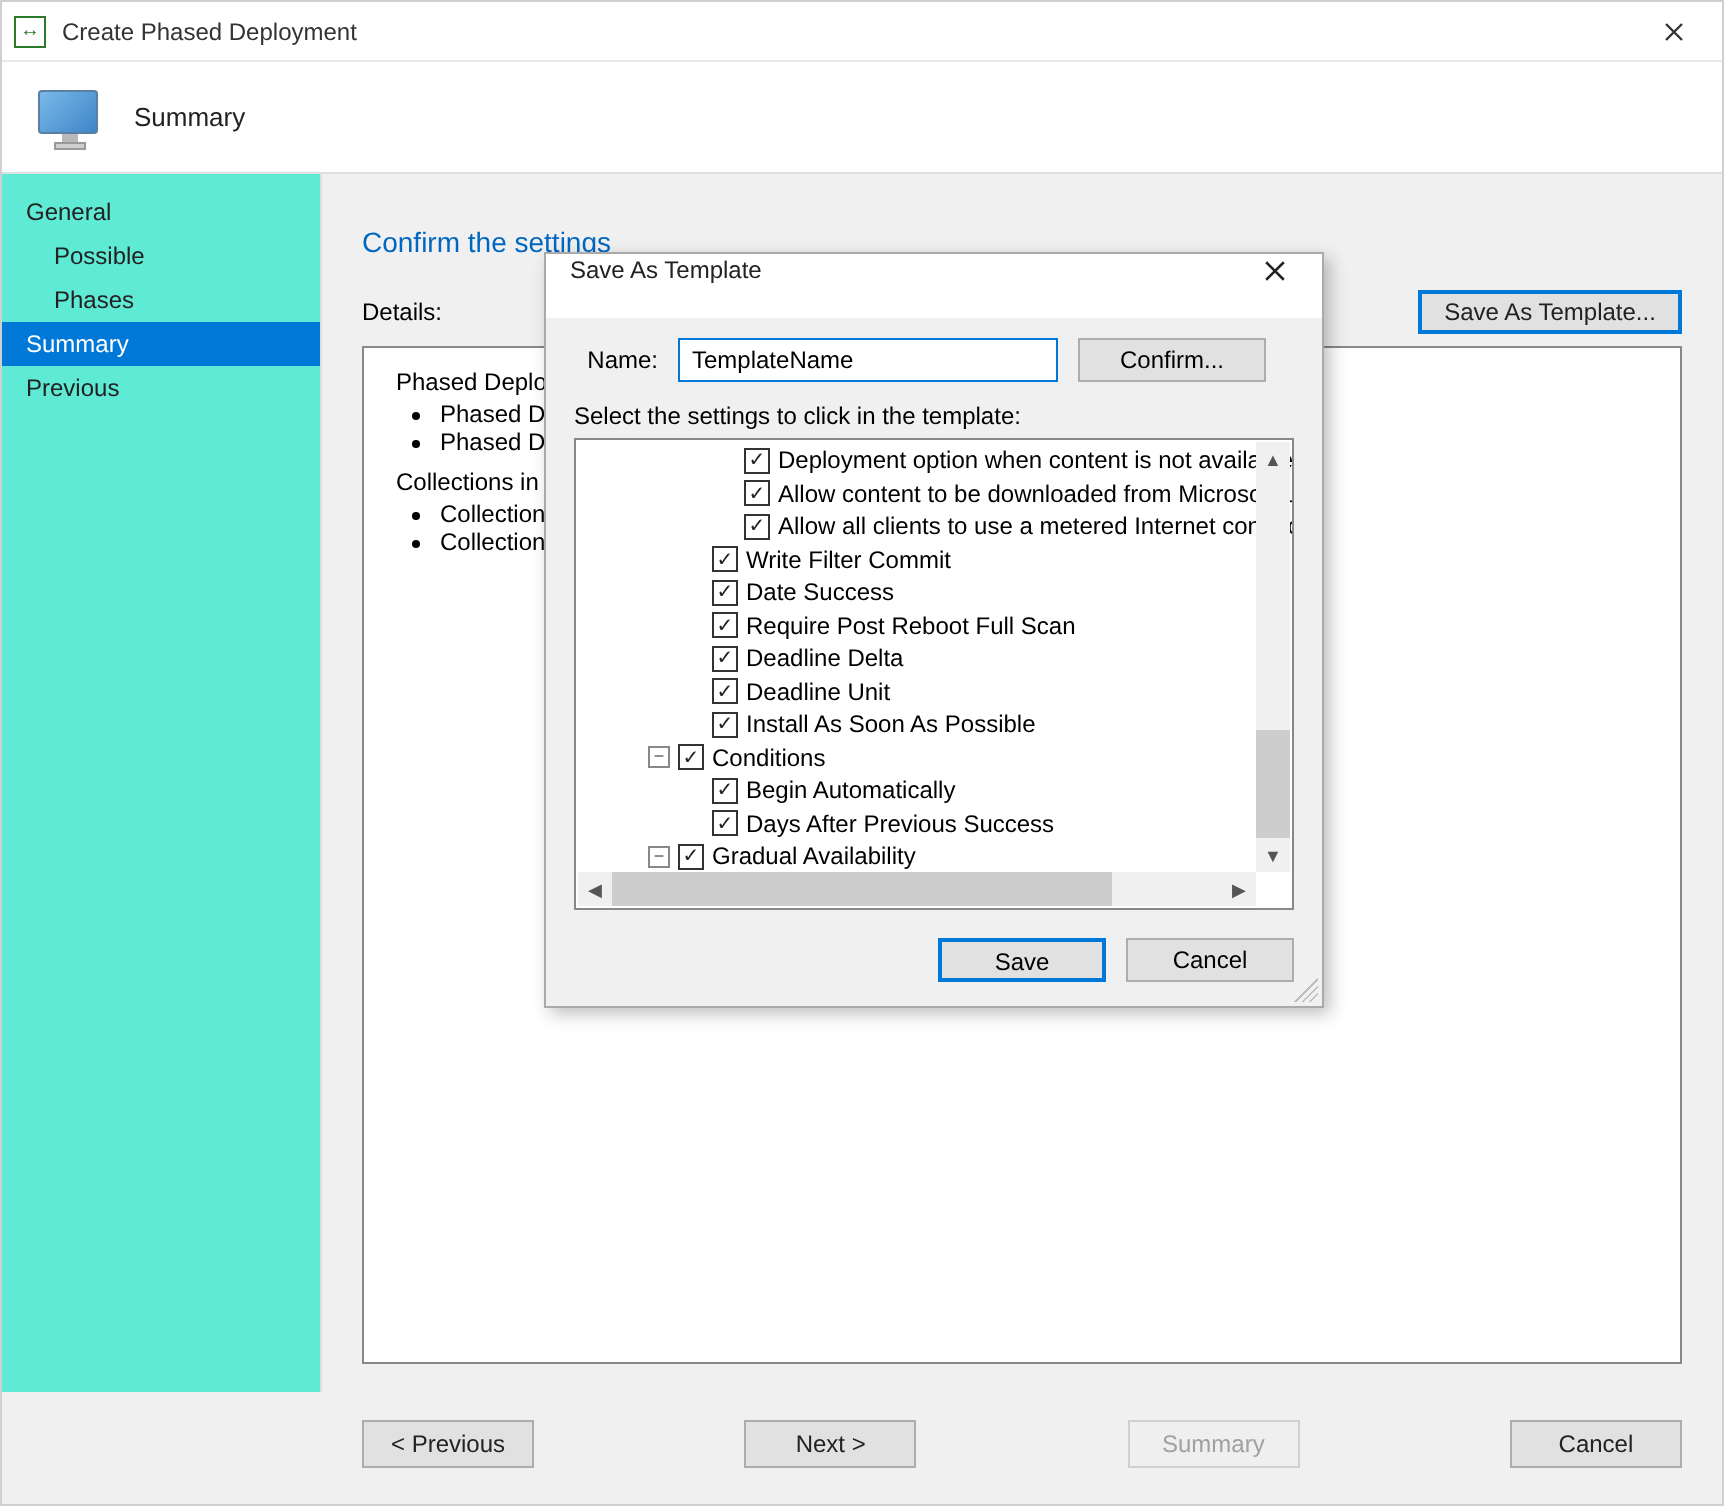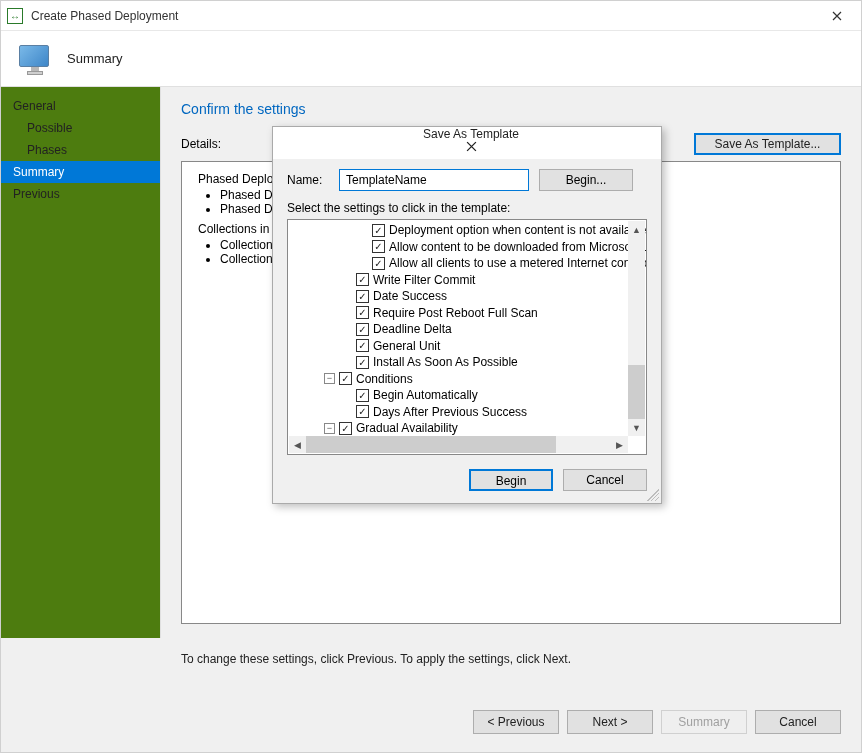--- a/index.html
+++ b/index.html
@@ -9,44 +9,44 @@
   .titlebar .tico { width:16px; height:16px; border:1px solid #2a7a2a; display:inline-flex; align-items:center; justify-content:center; color:#2a7a2a; font-size:10px; margin-right:8px; }
   .titlebar .ttl { flex:1; color:#333; }
   .titlebar .wbtn { width:44px; height:28px; display:flex; align-items:center; justify-content:center; color:#555; }
   .banner { height:56px; background:#fff; display:flex; align-items:center; padding-left:18px; gap:14px; border-bottom:1px solid #e0e0e0; }
   .banner .mon { width:34px; height:28px; position:relative; }
   .banner .mon .scr { position:absolute; left:0; top:0; width:30px; height:22px; background:linear-gradient(135deg,#7ab9e8,#3e86c8); border:1px solid #5a7fa3; border-radius:2px; }
   .banner .mon .base { position:absolute; left:8px; bottom:-2px; width:16px; height:4px; background:#cfcfcf; border:1px solid #999; }
   .banner .mon .stand { position:absolute; left:12px; bottom:2px; width:8px; height:4px; background:#b8b8b8; }
   .banner h1 { font-size:13px; font-weight:400; margin:0; color:#222; }
   .body { flex:1; display:flex; min-height:0; }
-  .sidebar { width:160px; background:#4d7c0f; border-right:1px solid #e0e0e0; padding-top:8px; }
+  .sidebar { width:160px; background:#5eead4; border-right:1px solid #e0e0e0; padding-top:8px; }
   .sidebar .item { padding:4px 12px; color:#222; cursor:default; }
   .sidebar .item.sub { padding-left:26px; }
   .sidebar .item.sel { background:#0078d7; color:#fff; }
   .content { flex:1; padding:14px 20px 14px 20px; display:flex; flex-direction:column; background:#f0f0f0; }
-  .content h2 { color:#0067c0; font-weight:400; font-size:14px; margin:0 0 16px 0; }
+  .content h2 { color:#0067c0; font-weight:400; font-size:14px; margin:12px 0 16px 0; }
   .labelrow { display:flex; align-items:center; margin-bottom:6px; }
   .labelrow .lbl { width:110px; }
-  .sat-btn { margin-left:auto; width:147px; height:22px; background:#e1e1e1; border:2px solid #0078d7; color:#222; text-align:center; line-height:18px; cursor:pointer; }
+  .sat-btn { margin-left:auto; width:132px; height:22px; background:#e1e1e1; border:2px solid #0078d7; color:#222; text-align:center; line-height:18px; cursor:pointer; }
   .details-box { flex:1; border:1px solid #888; background:#fff; padding:10px 16px; overflow:auto; }
   .details-box ul { margin:2px 0 6px 0; padding-left:22px; }
   .footer { padding:14px 20px 18px 180px; background:#f0f0f0; }
   .footer .note { margin-bottom:44px; color:#222; }
-  .footer .btns { display:flex; justify-content:flex-end; gap:8px; }
+  .footer .btns { display:flex; justify-content:space-between; gap:8px; }
   .btn { width:86px; height:24px; background:#e1e1e1; border:1px solid #adadad; text-align:center; line-height:22px; cursor:pointer; color:#222; }
   .btn.disabled { color:#a0a0a0; border-color:#d0d0d0; background:#efefef; }
   
   .modal { position:absolute; left:272px; top:126px; width:390px; background:#f0f0f0; border:1px solid #aaa; box-shadow:3px 3px 8px rgba(0,0,0,0.25); }
-  .modal .mtb { height:32px; display:flex; align-items:center; padding:0 4px 16px 12px; background:#fff;flex-direction:column; }
+  .modal .mtb { height:32px; display:flex; align-items:center; padding:0 4px 16px 12px; background:#fff; }
   .modal .mtb .mtitle { flex:1; color:#222; }
   .modal .mtb .close { width:40px; height:30px; display:flex; align-items:center; justify-content:center; font-size:14px; color:#333; cursor:pointer; }
   .modal .mbody { padding:10px 14px 12px 14px; }
   .modal .row { display:flex; align-items:center; gap:10px; margin-bottom:10px; }
-  .modal .row .rlbl { width:42px; }
+  .modal .row .rlbl { width:42px;text-align:right; }
   .modal input[type=text] { height:22px; width:190px; border:1px solid #0078d7; padding:2px 6px; outline:none; }
   .modal .browse { width:94px; height:22px; background:#e1e1e1; border:1px solid #adadad; cursor:pointer; }
   .modal .treewrap { position:relative; }
   .modal .tree { height:236px; border:1px solid #888; background:#fff; overflow:hidden; position:relative; }
   .modal .tree-inner { padding:2px 4px; }
   .modal .node { display:flex; align-items:center; gap:4px; height:16.5px; white-space:nowrap; }
   .modal .expander { width:11px; height:11px; border:1px solid #888; display:inline-flex; align-items:center; justify-content:center; font-size:9px; line-height:1; color:#555; background:#fff; flex-shrink:0; }
   .modal .cb { width:13px; height:13px; border:1px solid #333; display:inline-flex; align-items:center; justify-content:center; font-size:10px; color:#222; flex-shrink:0; }
   .modal .hscroll { position:absolute; left:1px; right:18px; bottom:1px; height:17px; background:#f0f0f0; display:flex; align-items:center; }
   .modal .hscroll .arrow, .modal .vscroll .arrow { width:17px; height:17px; background:#f0f0f0; display:flex; align-items:center; justify-content:center; color:#555; font-size:9px; }
@@ -109,21 +109,20 @@
         <div>Collections in</div>
         <ul id="bullets-b">
             <li>Collection</li>
             <li>Collection</li>
           </ul>
       </div>
     </div>
   </div>
 
   <div class="footer">
-    <div class="note">To change these settings, click Previous. To apply the settings, click Next.</div>
     <div class="btns">
       <div class="btn">&lt; Previous</div>
       <div class="btn">Next &gt;</div>
       <div class="btn disabled">Summary</div>
       <div class="btn">Cancel</div>
     </div>
   </div>
 </div>
 
 <div class="modal">
@@ -132,21 +131,21 @@
     <div class="close">
       <svg width="11" height="11" viewBox="0 0 10 10">
           <path d="M1 1 L9 9 M9 1 L1 9" stroke="#222" stroke-width="1.2"></path>
         </svg>
     </div>
   </div>
   <div class="mbody">
     <div class="row">
       <span class="rlbl">Name:</span>
       <input type="text" value="TemplateName" style="">
-      <button class="browse">Begin...</button>
+      <button class="browse">Confirm...</button>
     </div>
     <div class="selhint">Select the settings to click in the template:</div>
     <div class="treewrap">
       <div class="tree">
         <div class="tree-inner" id="tree-inner">
             <div class="node" style="padding-left: 80px;">
               <span class="cb">✓</span>
               <span>Deployment option when content is not available in</span>
             </div>
             <div class="node" style="padding-left: 80px;">
@@ -168,21 +167,21 @@
             <div class="node" style="padding-left: 64px;">
               <span class="cb">✓</span>
               <span>Require Post Reboot Full Scan</span>
             </div>
             <div class="node" style="padding-left: 64px;">
               <span class="cb">✓</span>
               <span>Deadline Delta</span>
             </div>
             <div class="node" style="padding-left: 64px;">
               <span class="cb">✓</span>
-              <span>General Unit</span>
+              <span>Deadline Unit</span>
             </div>
             <div class="node" style="padding-left: 64px;">
               <span class="cb">✓</span>
               <span>Install As Soon As Possible</span>
             </div>
             <div class="node" style="padding-left: 48px;">
               <span class="expander" style="margin-left: -16px;">−</span>
               <span class="cb">✓</span>
               <span>Conditions</span>
             </div>
@@ -214,18 +213,18 @@
         <div class="hscroll">
           <div class="arrow">◀</div>
           <div class="track">
               <div class="thumb"></div>
             </div>
           <div class="arrow">▶</div>
         </div>
       </div>
     </div>
     <div class="mactions">
-      <button class="mbtn primary">Begin</button>
+      <button class="mbtn primary">Save</button>
       <button class="mbtn">Cancel</button>
     </div>
   </div>
   <div class="resize"></div>
 </div>
 
 </body></html>

